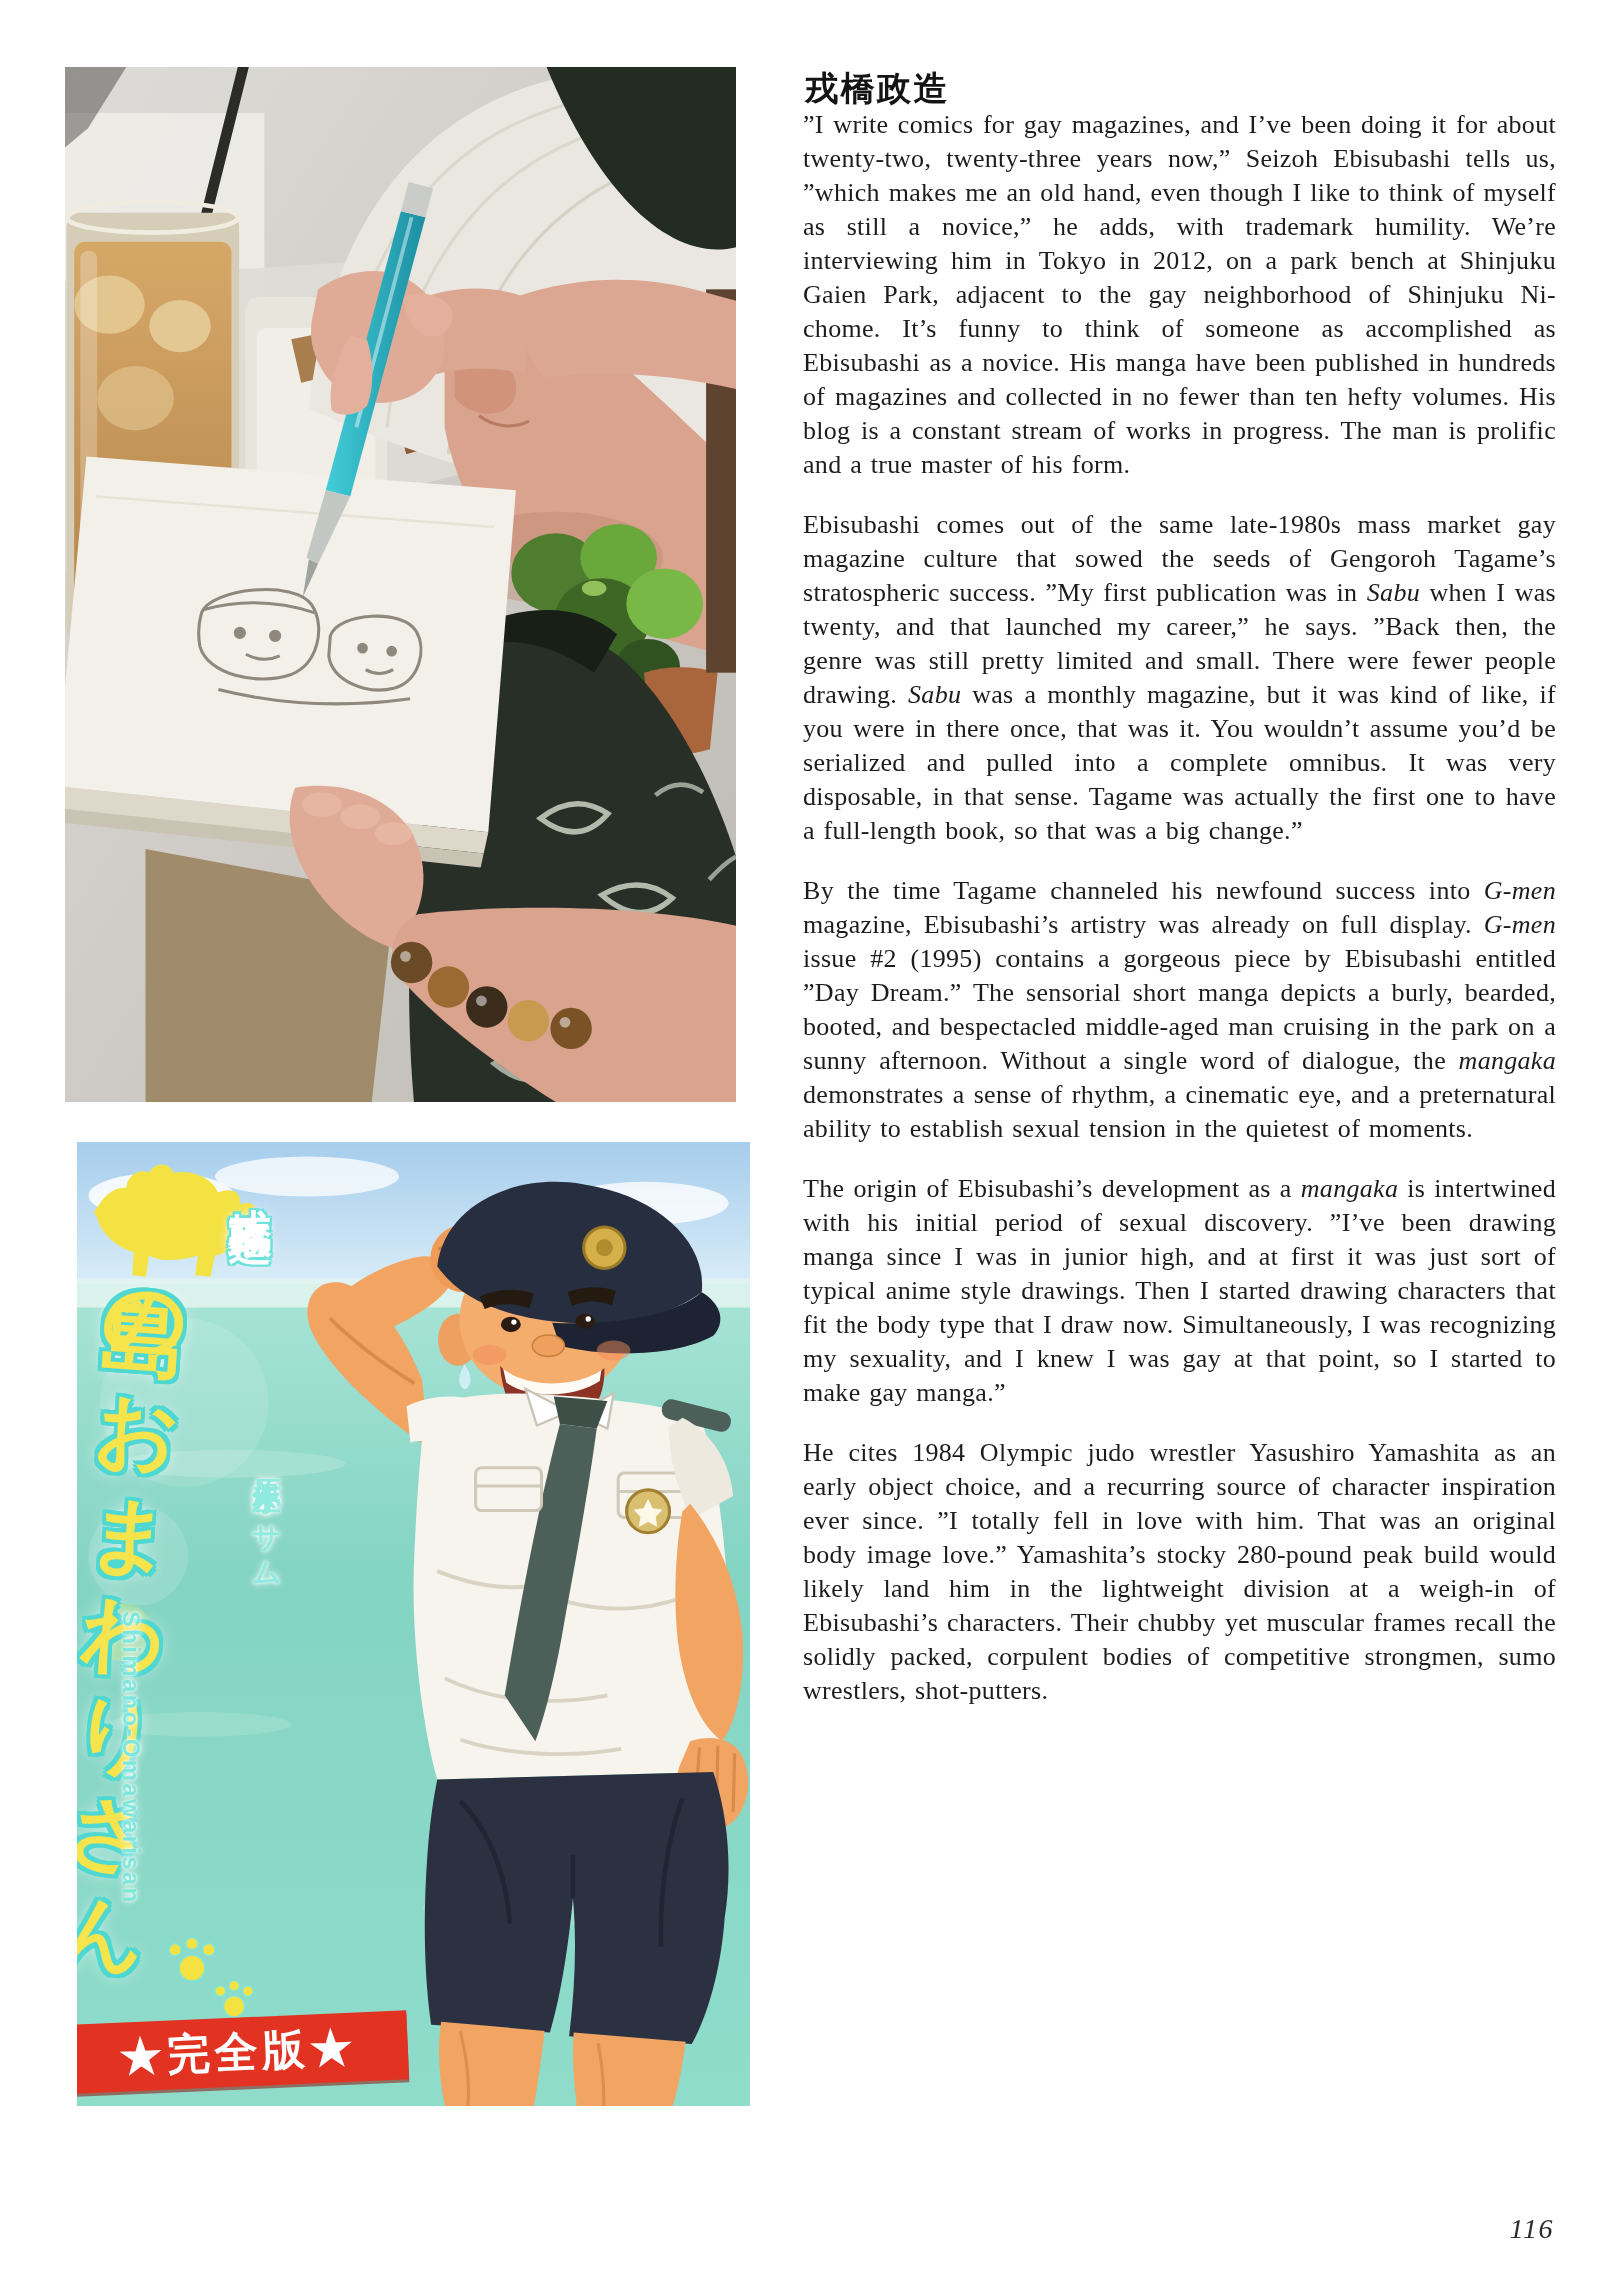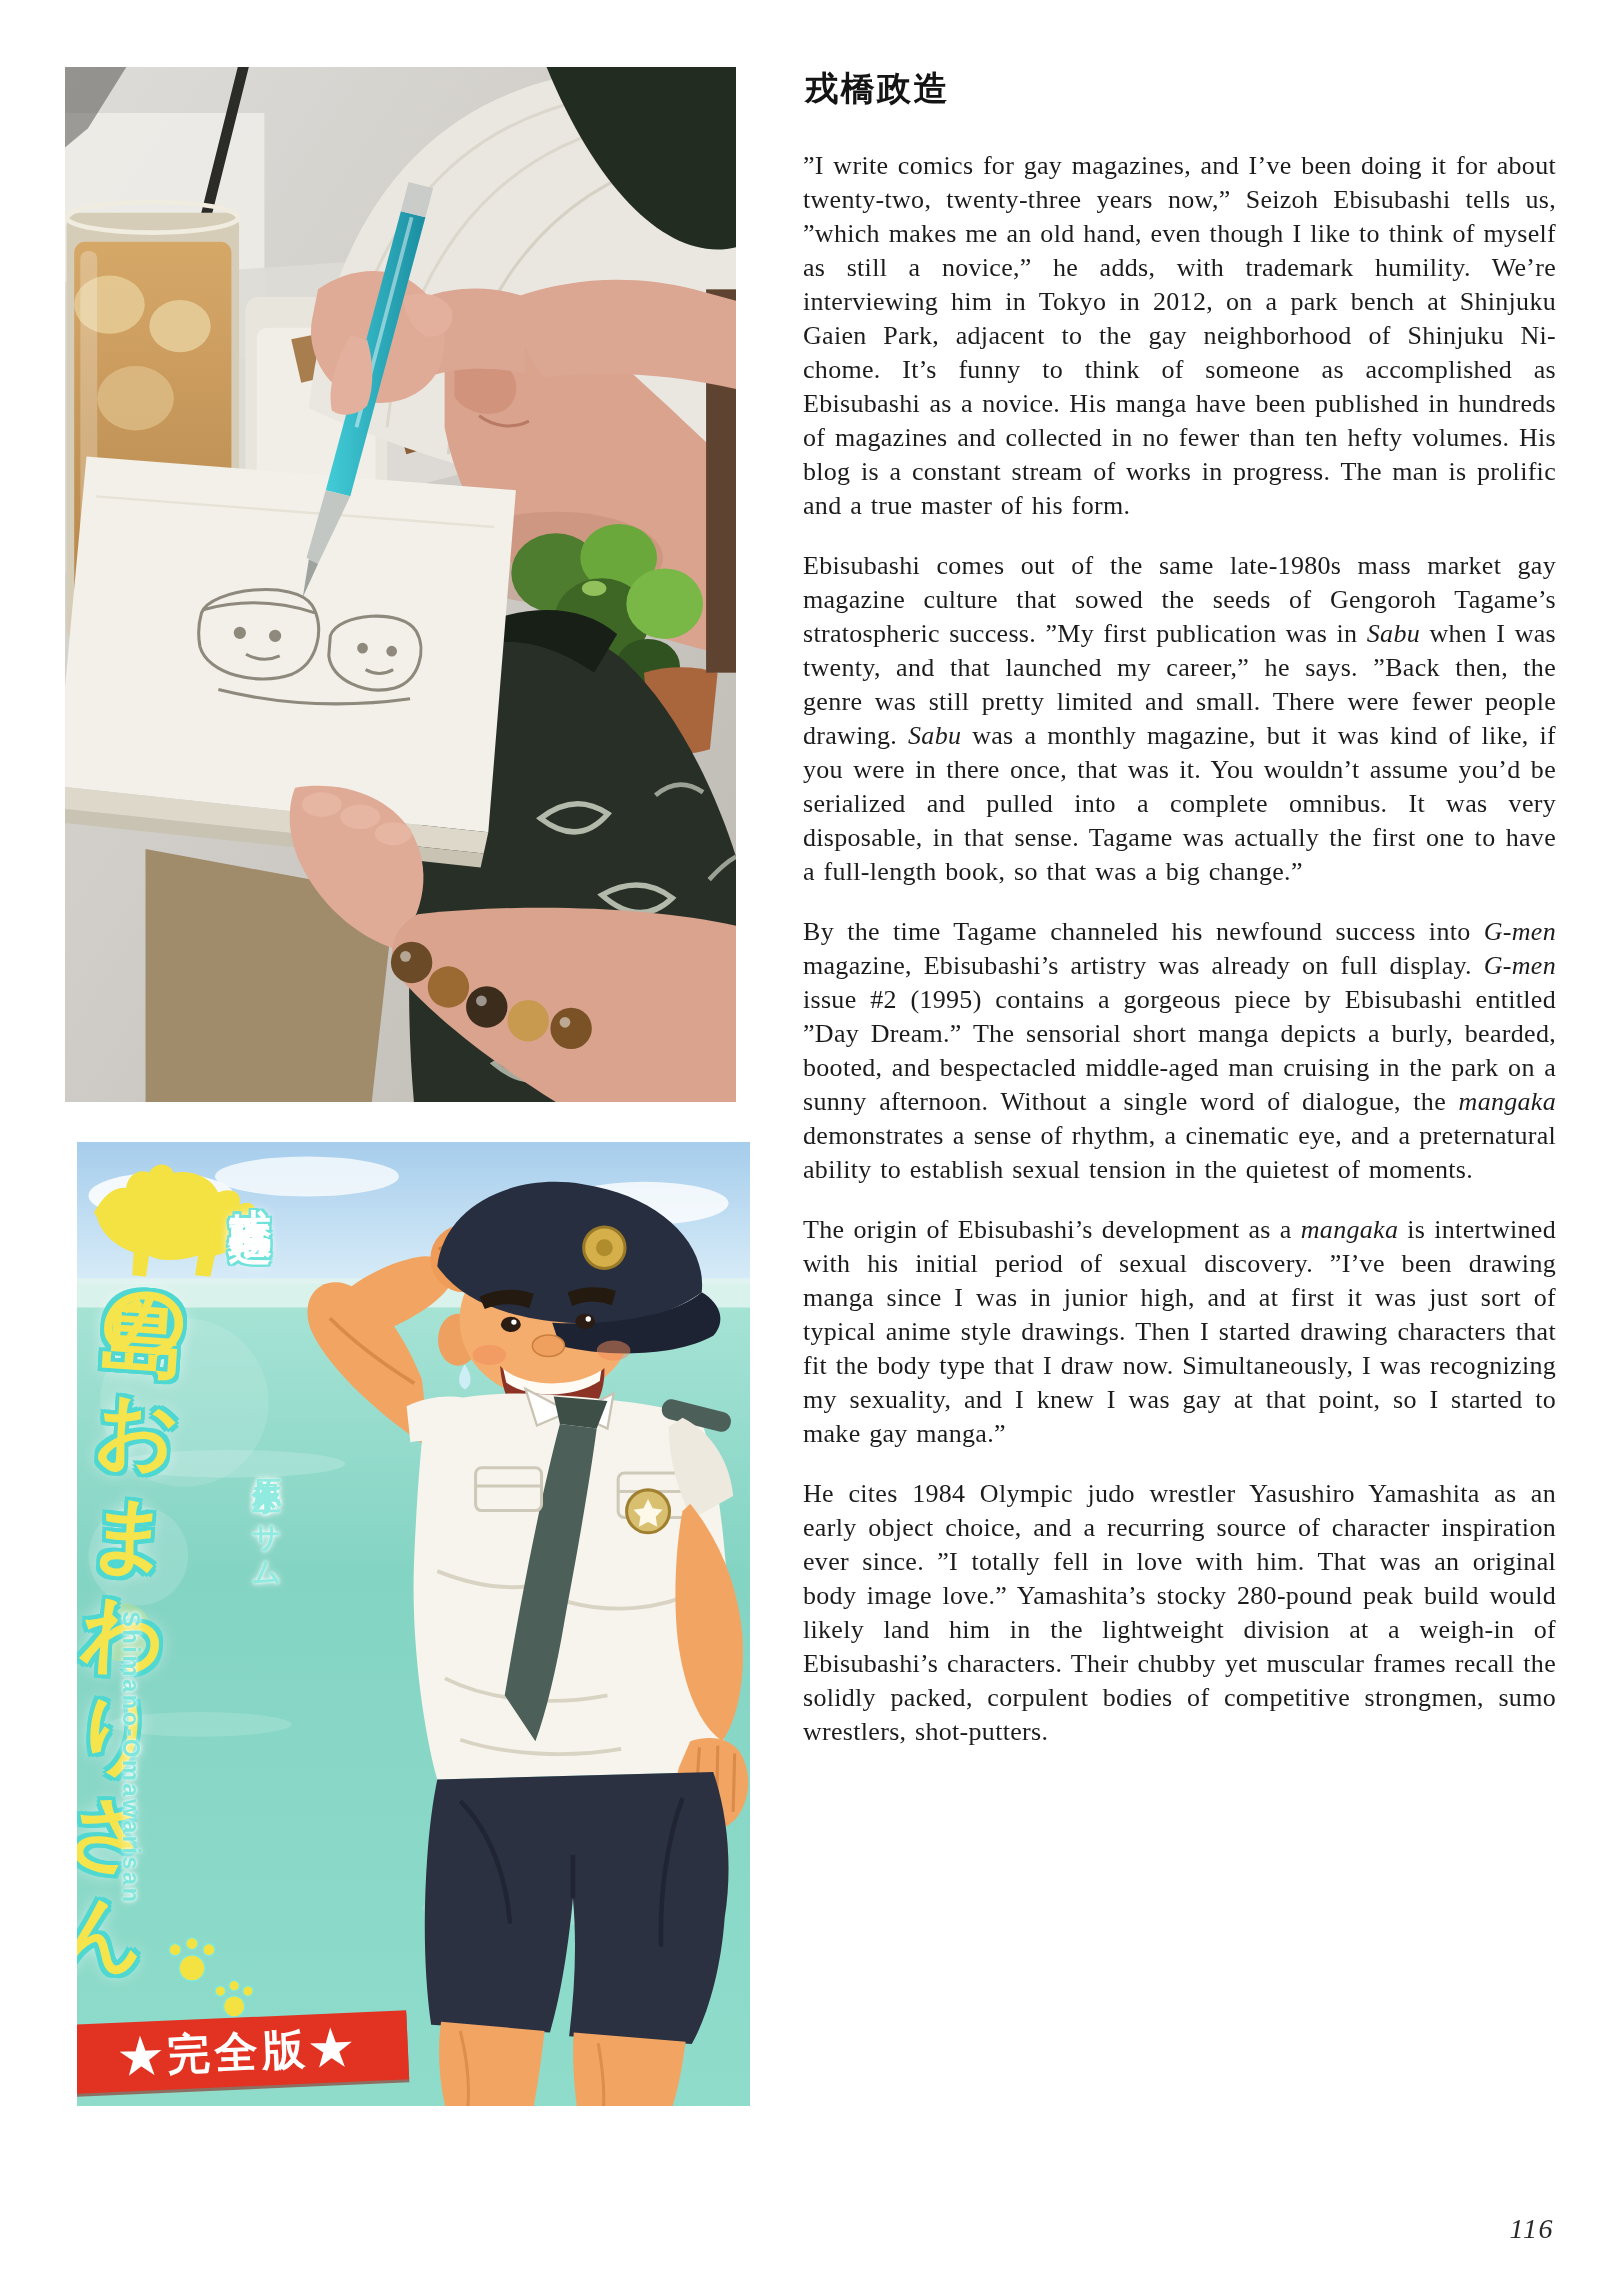--- a/index.html
+++ b/index.html
@@ -59,21 +59,21 @@
   .article{position:absolute;left:803px;top:58px;width:753px;}
   .article-title{
     font-size:72px;line-height:1.0;font-weight:normal;margin:0;letter-spacing:-0.8px;
     color:#111;
   }
   .article-title-jp{
     font-family:"Liberation Sans", sans-serif;
     font-size:34px;line-height:1.1;font-weight:bold;color:#141414;
     margin:12.3px 0 0 1.5px;letter-spacing:2.3px;
   }
-  .body-copy{margin-top:41px;font-family:Liberation Serif, serif;}
+  .body-copy{font-family:Liberation Serif, serif;}
   .para{
     font-size:26px;line-height:34px;text-align:justify;margin:0 0 26px 0;
     letter-spacing:0.3px;word-spacing:1.9px;color:#1c1c1c;
   }
   .para i{font-style:italic;}
 
   .pagenum{
     position:absolute;left:1462px;top:2213px;width:92px;text-align:right;
     font-size:28px;font-style:italic;color:#2a2a2a;letter-spacing:1.5px;
   }

